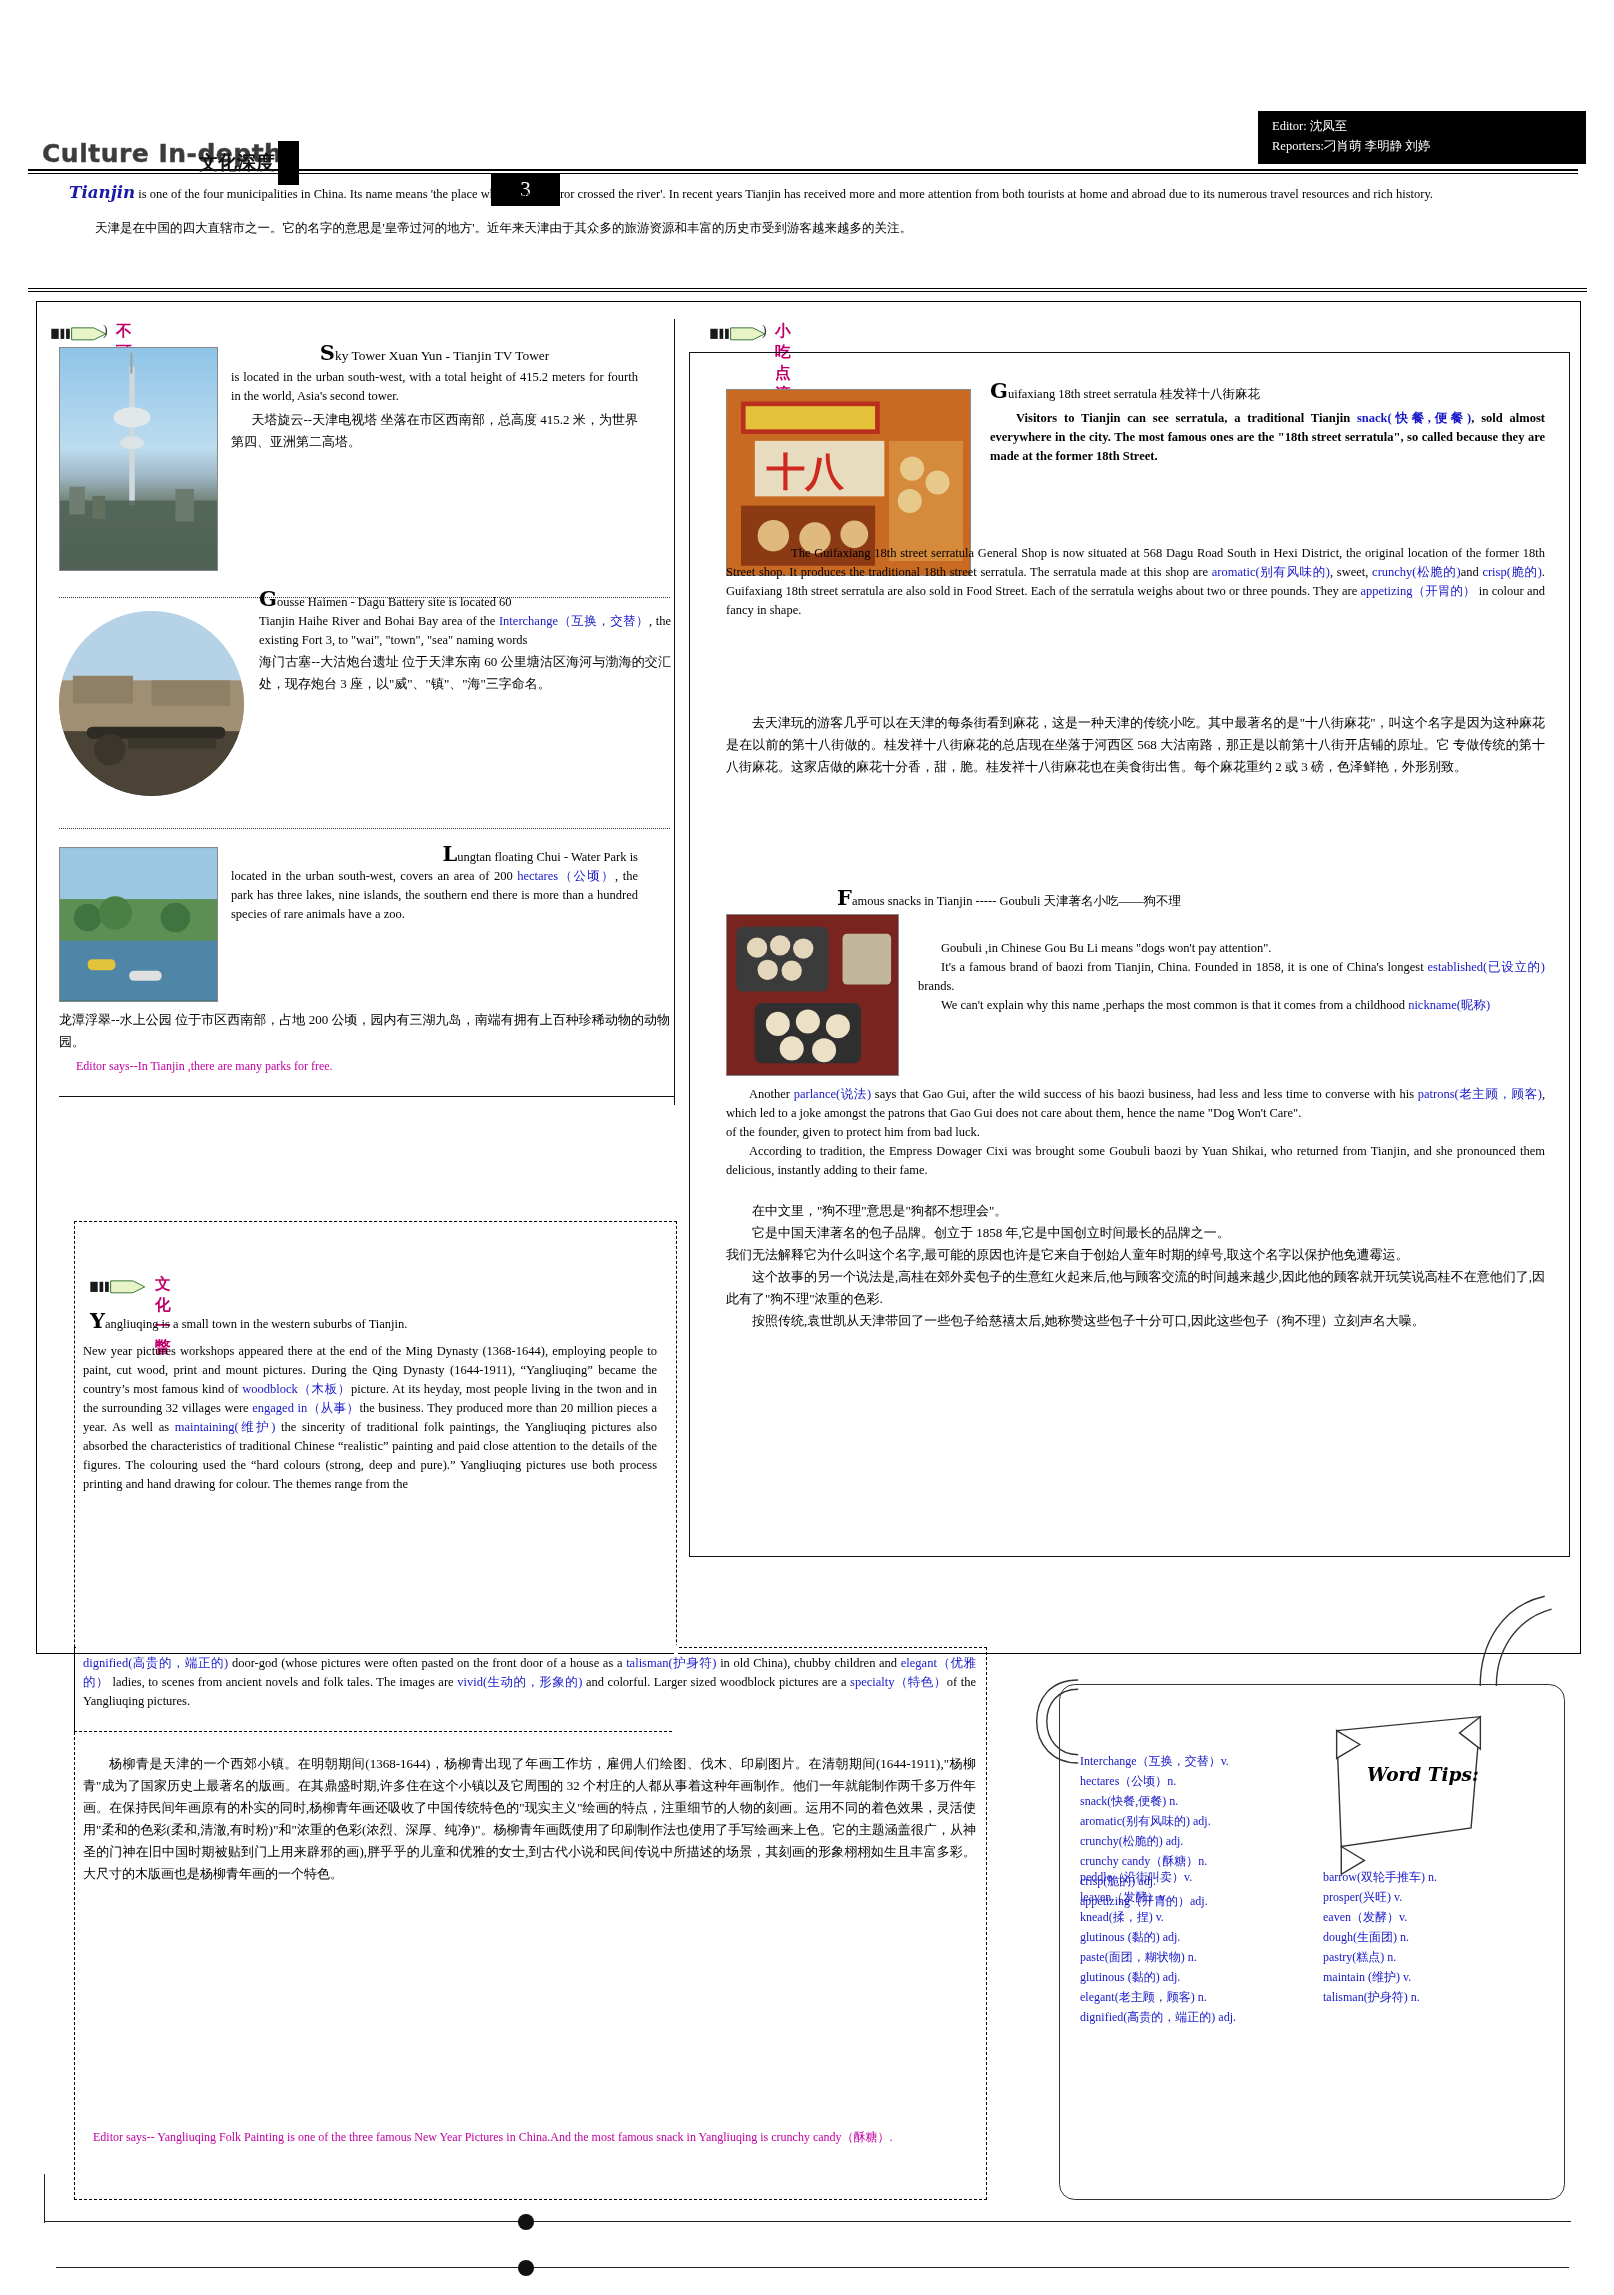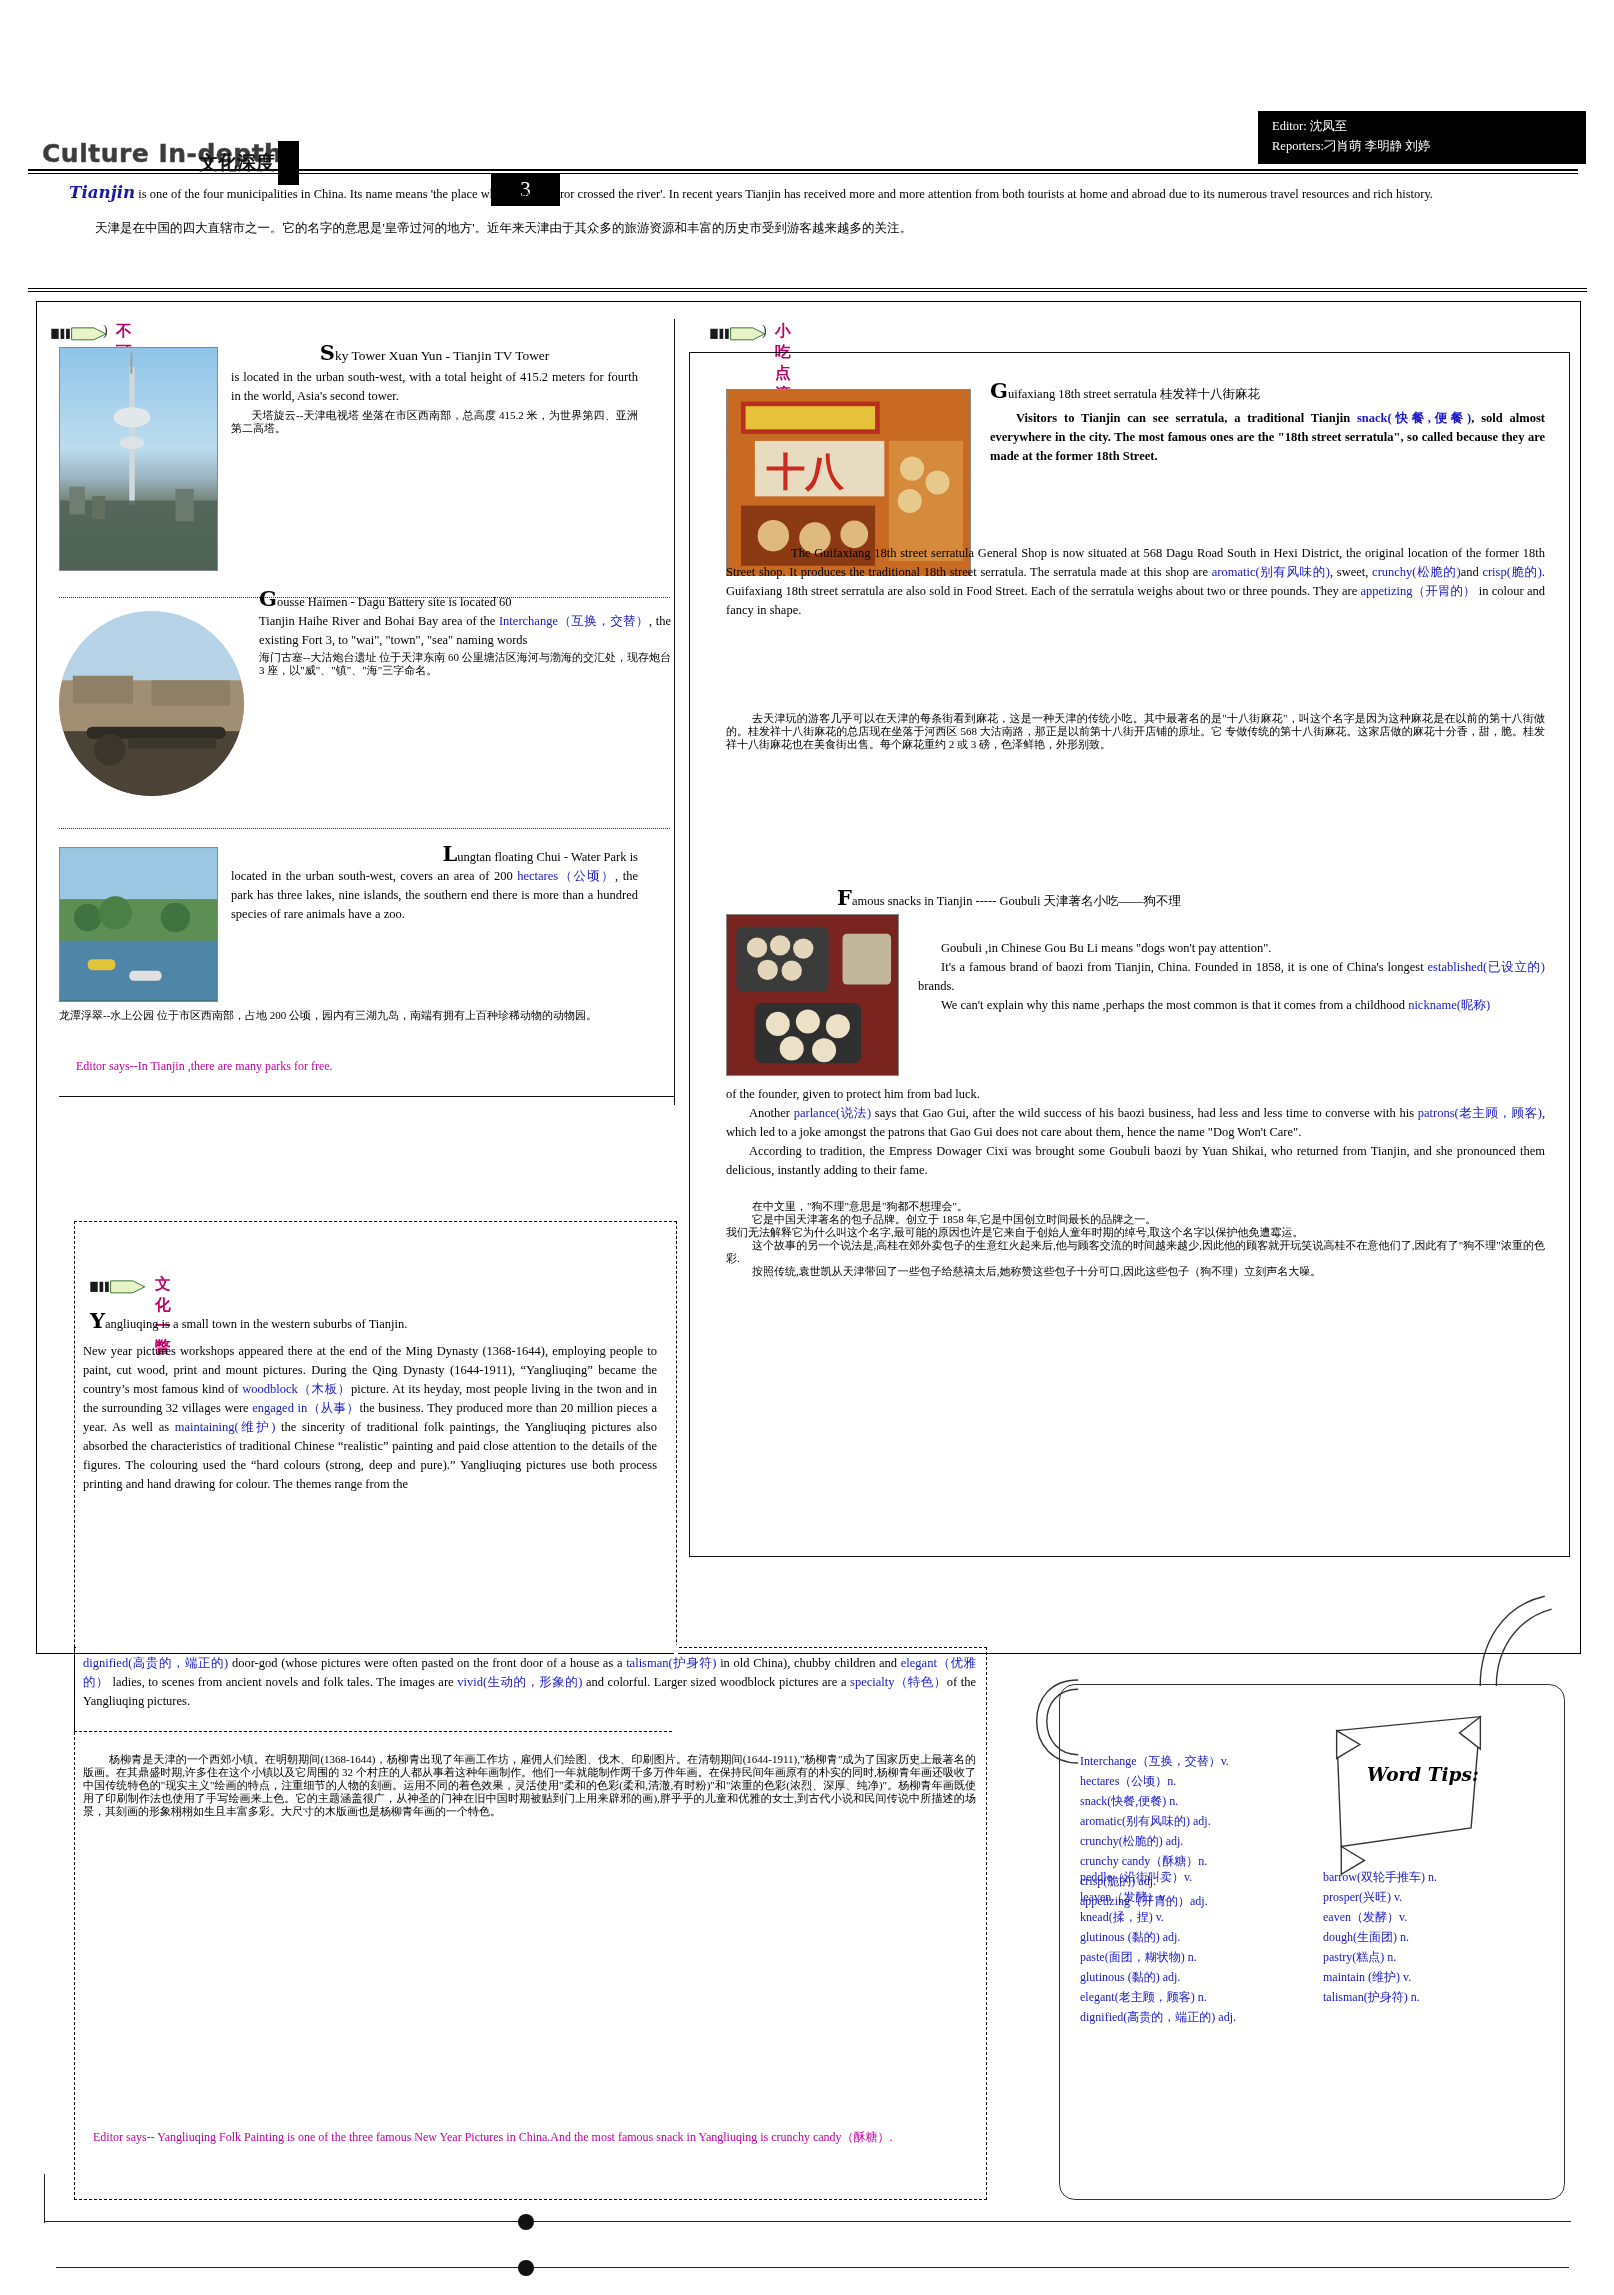--- a/index.html
+++ b/index.html
@@ -92,21 +92,21 @@
     font-family:"DejaVu Sans", sans-serif; font-weight:bold;
     font-size:15.7px; color:#c0006a;
   }
   .sec-head .paren{
     position:absolute; left:52px; top:-0.9px; font-size:14px; color:#333;
   }
 
   .img{ position:absolute; border:0.5px solid #888; overflow:hidden; }
 
   .body-en{ font-size:12.5px; line-height:19px; text-align:justify; }
-  .body-cn{ font-size:11px; line-height:13px; text-align:justify; }
+  .body-cn{ font-size:13px; line-height:22px; text-align:justify; }
   .dropcap{
     font-family:"DejaVu Serif", serif; font-weight:bold;
     font-size:21px; line-height:14px;
   }
   .kw{ color:#1616c8; }
   .editorsays{ color:#c000a0; font-size:12px; }
 
   .dotline{
     border-top:1.4px dotted #333; height:0;
   }
@@ -395,22 +395,22 @@
     </svg>
   </div>
 
   <div style="position:absolute; left:918px; top:939px; width:627px;" class="body-en">
     <div style="text-indent:23px;">Goubuli ,in Chinese Gou Bu Li means "dogs won't pay attention".</div>
     <div style="text-indent:23px;"><span>It's a famous brand of baozi from Tianjin, China. Founded in 1858, it is one of China's longest </span><span class="kw">established(已设立的)</span><span> brands.</span></div>
     <div style="text-indent:23px;"><span>We can't explain why this name ,perhaps the most common is that it comes from a childhood </span><span class="kw">nickname(昵称)</span></div>
   </div>
 
   <div style="position:absolute; left:726px; top:1085px; width:819px;" class="body-en">
+    <div style="text-indent:23px;"><span>Another </span><span class="kw">parlance(说法)</span><span> says that Gao Gui, after the wild success of his baozi business, had less and less time to converse with his </span><span class="kw">patrons(老主顾，顾客)</span><span>, which led to a joke amongst the patrons that Gao Gui does not care about them, hence the name "Dog Won't Care".</span></div>
     <div> of the founder, given to protect him from bad luck.</div>
-    <div style="text-indent:23px;"><span>Another </span><span class="kw">parlance(说法)</span><span> says that Gao Gui, after the wild success of his baozi business, had less and less time to converse with his </span><span class="kw">patrons(老主顾，顾客)</span><span>, which led to a joke amongst the patrons that Gao Gui does not care about them, hence the name "Dog Won't Care".</span></div>
     <div style="text-indent:23px;">According to tradition, the Empress Dowager Cixi was brought some Goubuli baozi by Yuan Shikai, who returned from Tianjin, and she pronounced them delicious, instantly adding to their fame.</div>
   </div>
 
   <div class="body-cn" style="position:absolute; left:726px; top:1200px; width:819px;">
     <div style="text-indent:26px;">在中文里，"狗不理"意思是"狗都不想理会"。</div>
     <div style="text-indent:26px;">它是中国天津著名的包子品牌。创立于 1858 年,它是中国创立时间最长的品牌之一。</div>
     <div>我们无法解释它为什么叫这个名字,最可能的原因也许是它来自于创始人童年时期的绰号,取这个名字以保护他免遭霉运。</div>
     <div style="text-indent:26px;">这个故事的另一个说法是,高桂在郊外卖包子的生意红火起来后,他与顾客交流的时间越来越少,因此他的顾客就开玩笑说高桂不在意他们了,因此有了"狗不理"浓重的色彩.</div>
     <div style="text-indent:26px;">按照传统,袁世凯从天津带回了一些包子给慈禧太后,她称赞这些包子十分可口,因此这些包子（狗不理）立刻声名大噪。</div>
   </div>

